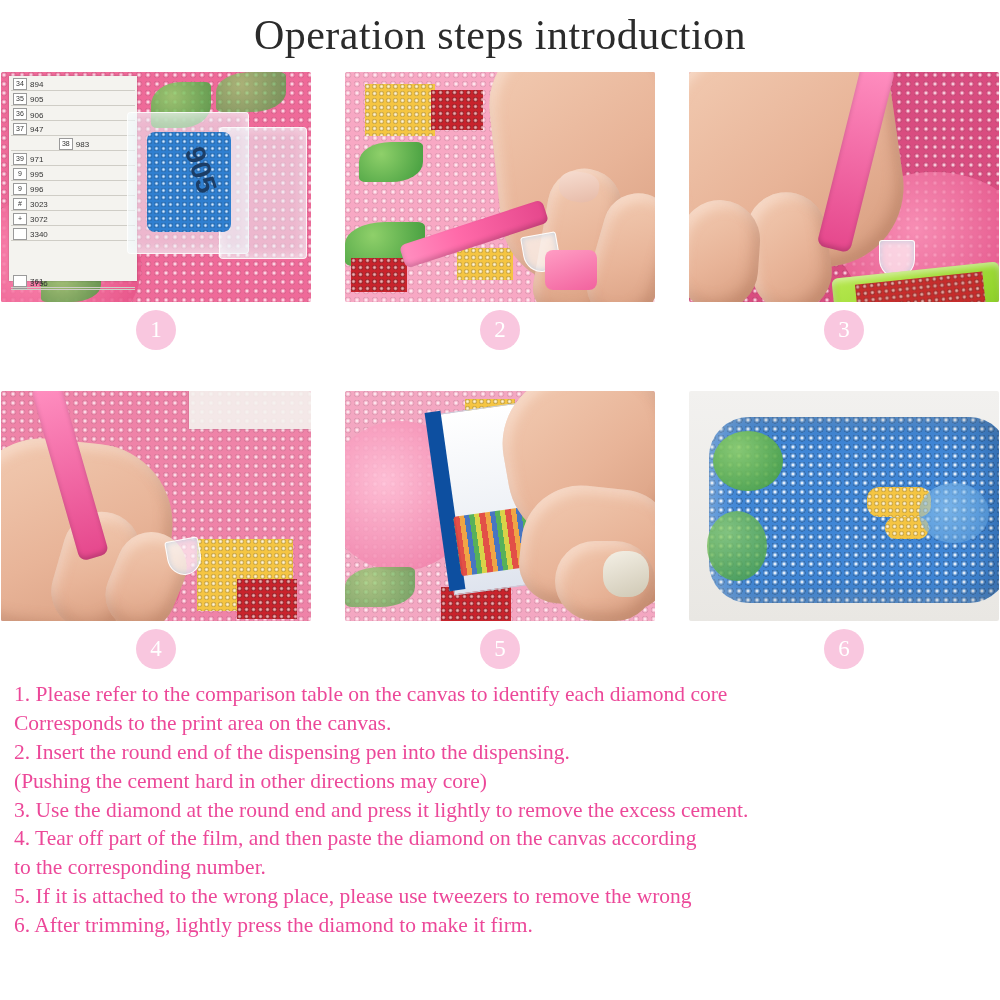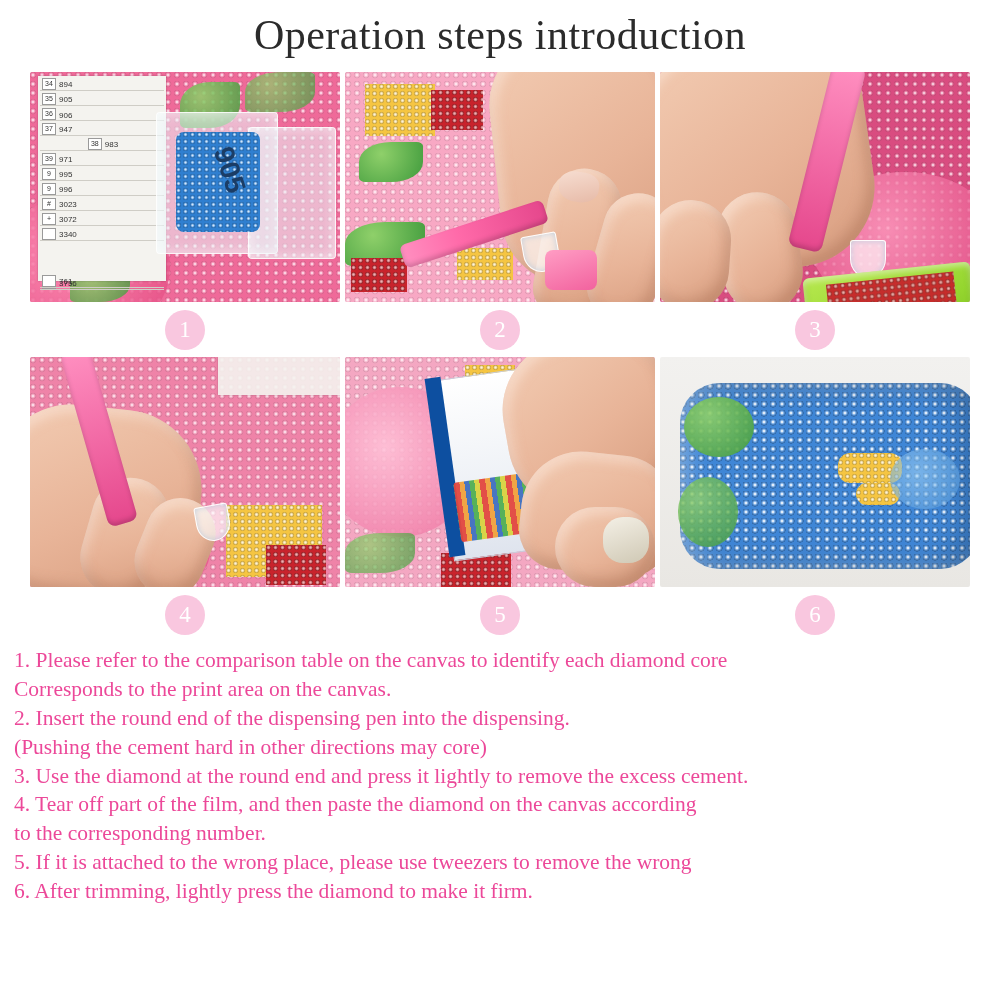--- a/index.html
+++ b/index.html
@@ -30,20 +30,21 @@
     margin: 10px 0 12px 0;
     line-height: 1.2;
   }
   .grid {
     display: grid;
     grid-template-columns: repeat(3, 310px);
     column-gap: 5px;
     row-gap: 0px;
     justify-content: center;
     padding: 0 10px;
+    gap: 34px;
   }
   .cell {
     width: 310px;
     margin-bottom: 0;
   }
   .photo {
     width: 310px;
     height: 230px;
     position: relative;
     overflow: hidden;

